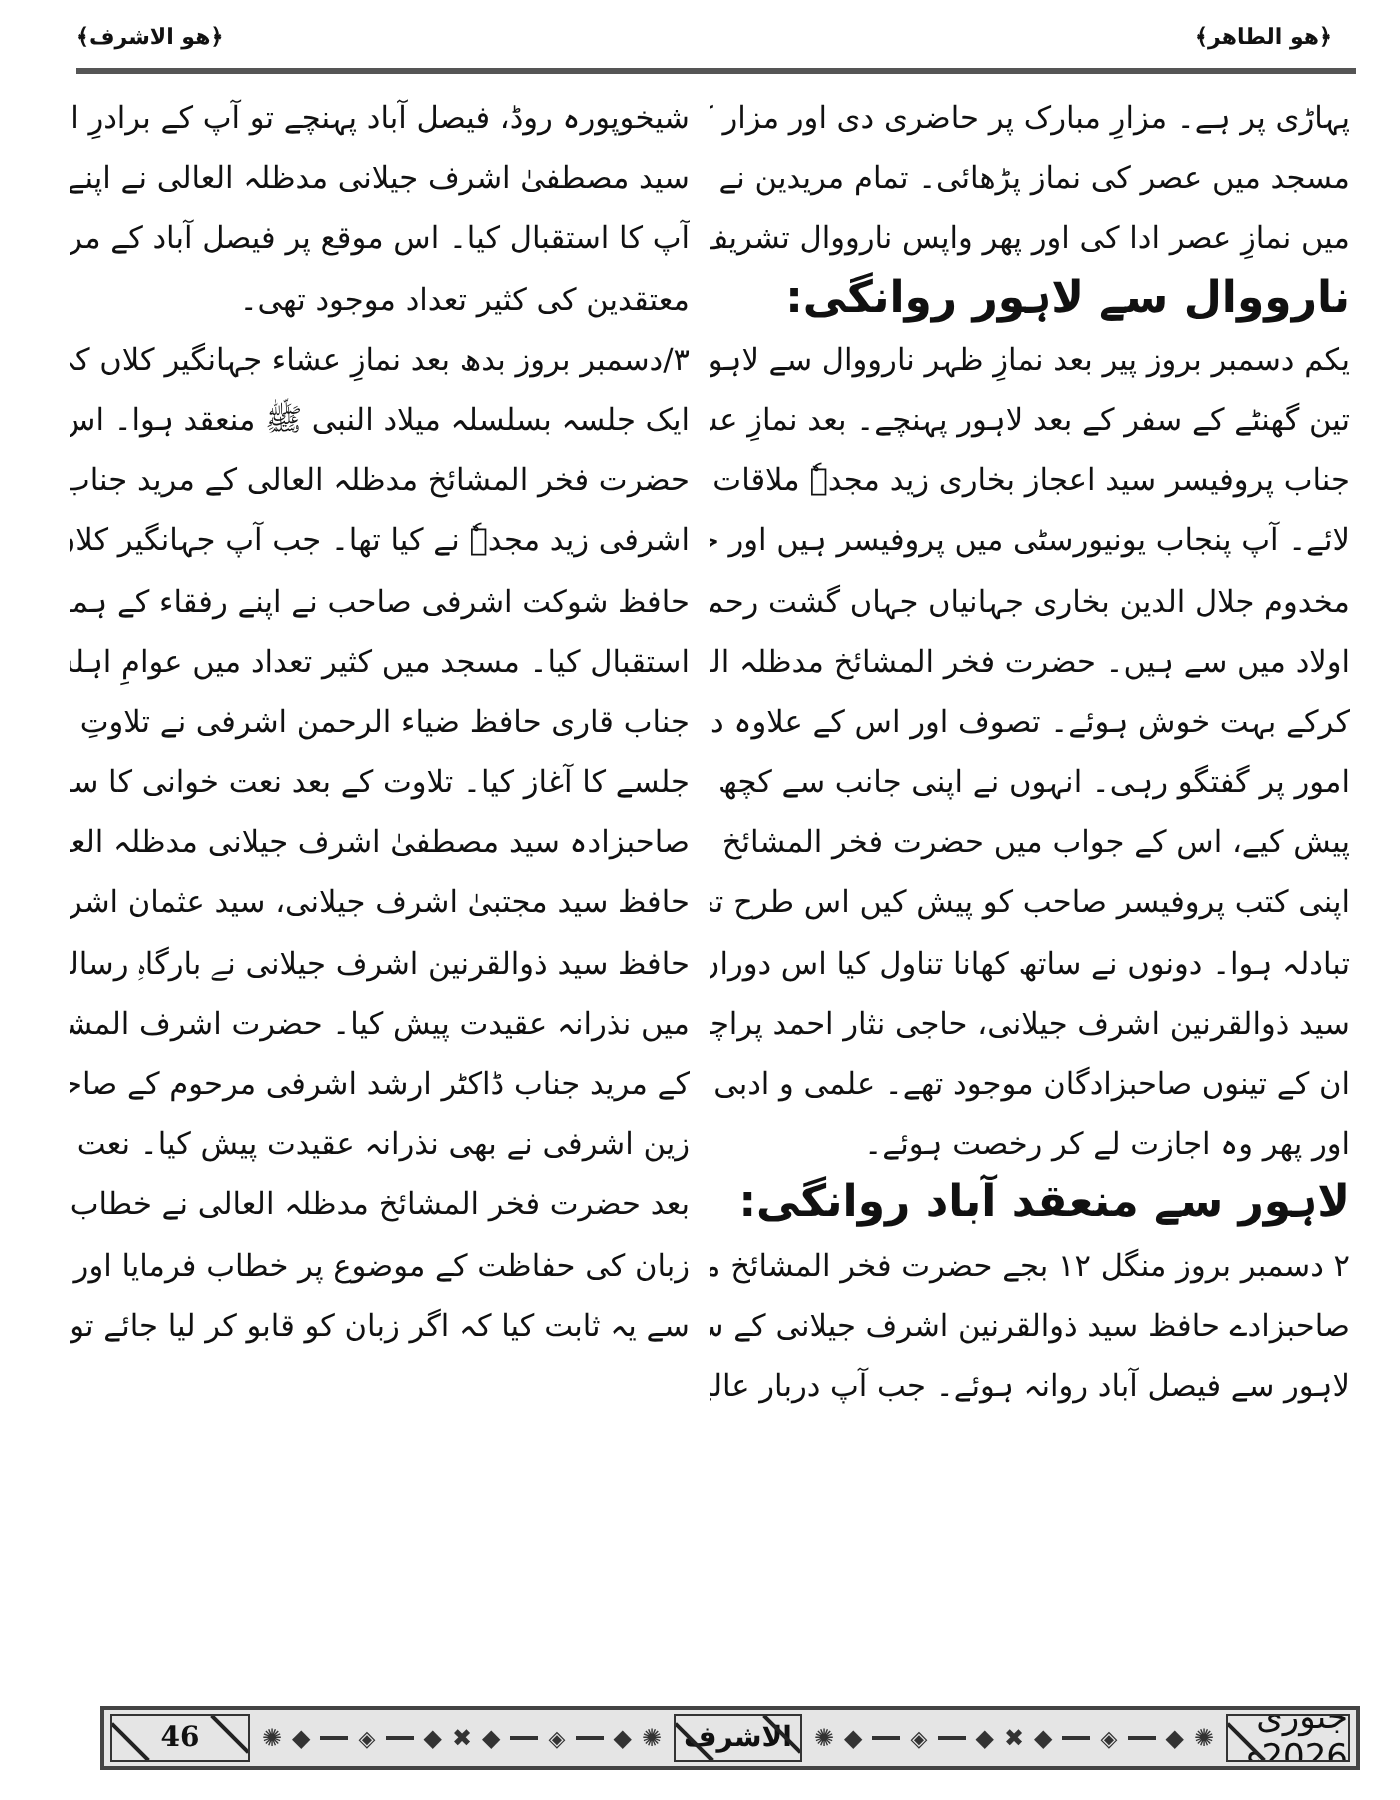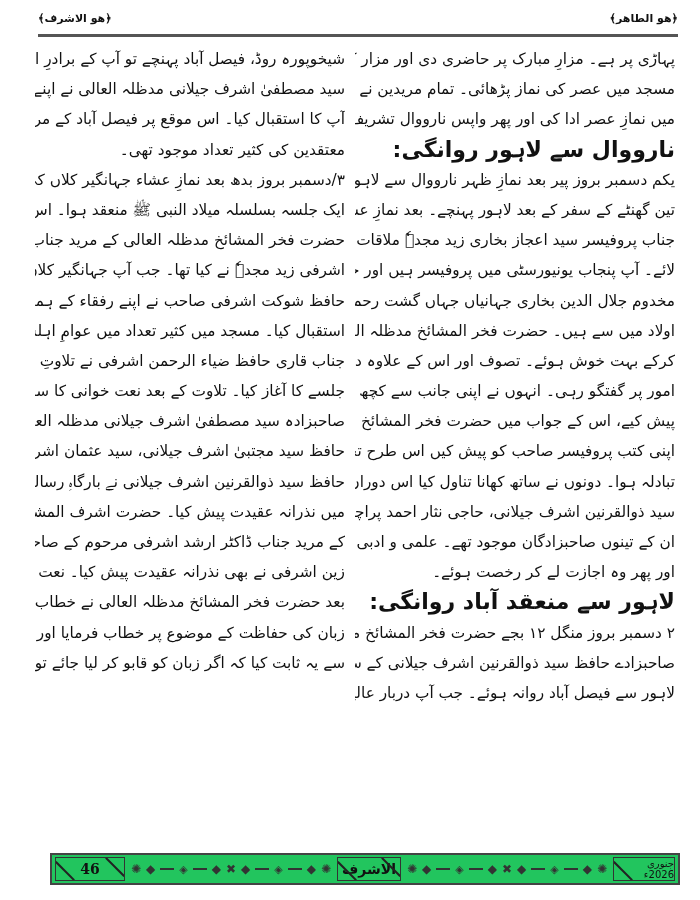--- a/index.html
+++ b/index.html
@@ -1,31 +1,31 @@
 <!DOCTYPE html>
 <html><head>
 <meta charset="utf-8">
 <style>
   html, body { margin:0; padding:0; background:#ffffff; }
   body { width:700px; height:900px; position:relative; overflow:hidden; font-family:"DejaVu Sans", sans-serif; color:#111; }
   .hdr { position:absolute; top:12px; left:38px; right:22px; height:22px; border-bottom:3px solid #555; }
   .hdr .t { position:absolute; top:0; font-size:11px; font-weight:bold; direction:rtl; white-space:nowrap; }
-  .hdr .r { right:0;margin-left:32px; }
+  .hdr .r { right:12px;margin-left:32px; }
   .hdr .l { left:0; }
   .col { position:absolute; top:44px; direction:rtl; text-align:justify; font-size:15.3px; line-height:30.2px; }
   .col.right { left:355px; width:320px; }
   .col.left { left:35px; width:310px; }
   .line { display:block; white-space:nowrap; overflow:hidden; text-align-last:justify; height:30.2px; }
   .line.last { text-align-last:right; }
   .head { display:block; font-weight:bold; font-size:22px; height:30.2px; white-space:nowrap; text-align:right; }
-  .footer { position:absolute; left:50px; top:853px; width:630px; height:32px; border:2px solid #444; box-sizing:border-box; display:flex; align-items:center; justify-content:space-between; padding:0 3px; background:#22c55e; }
+  .footer { position:absolute; left:50px; top:853px; width:630px; height:32px; border:2px solid #444; box-sizing:border-box; display:flex; align-items:center; justify-content:space-between; padding:0 3px; background:#e5e5e5; }
   .fbox { position:relative; height:24px; border:1.5px solid #333; box-sizing:border-box; display:flex; align-items:center; justify-content:center; font-weight:bold; overflow:hidden; }
   .fbox.page { width:70px; font-family:"DejaVu Serif", serif; font-size:14px; }
   .fbox.mag { width:64px; font-size:14px; direction:rtl; }
-  .fbox.date { width:62px; font-size:10px; direction:rtl; font-weight:normal; }
+  .fbox.date { width:62px; font-size:17px; direction:rtl; font-weight:normal; }
   .fbox .d1, .fbox .d2 { position:absolute; width:26px; height:2px; background:#222; }
   .fbox .d1 { left:-4px; top:12px; transform:rotate(45deg); }
   .fbox .d2 { right:-4px; top:8px; transform:rotate(45deg); }
   .orn { flex:1; height:24px; display:flex; align-items:center; justify-content:center; gap:5px; font-size:12px; color:#333; }
   .orn .bar { flex:0 0 14px; height:1.5px; background:#333; }
   .orn .dia { font-size:11px; }
 </style>
 </head>
 <body>
 

